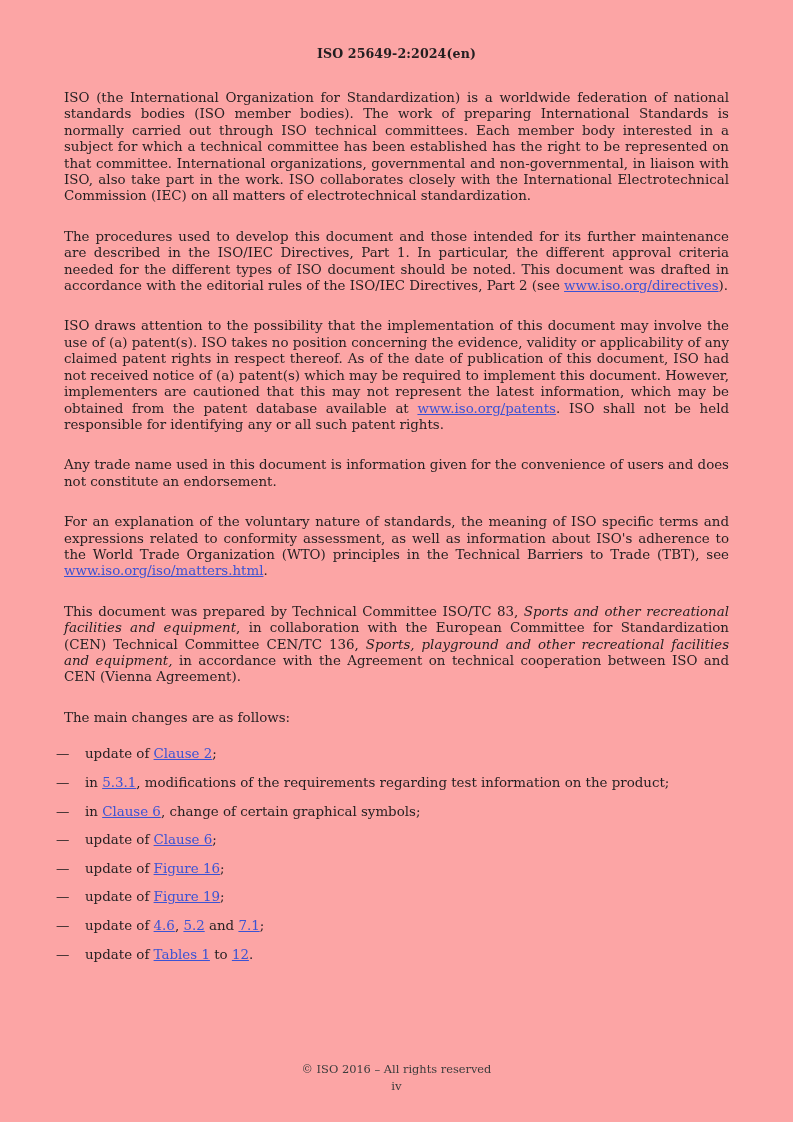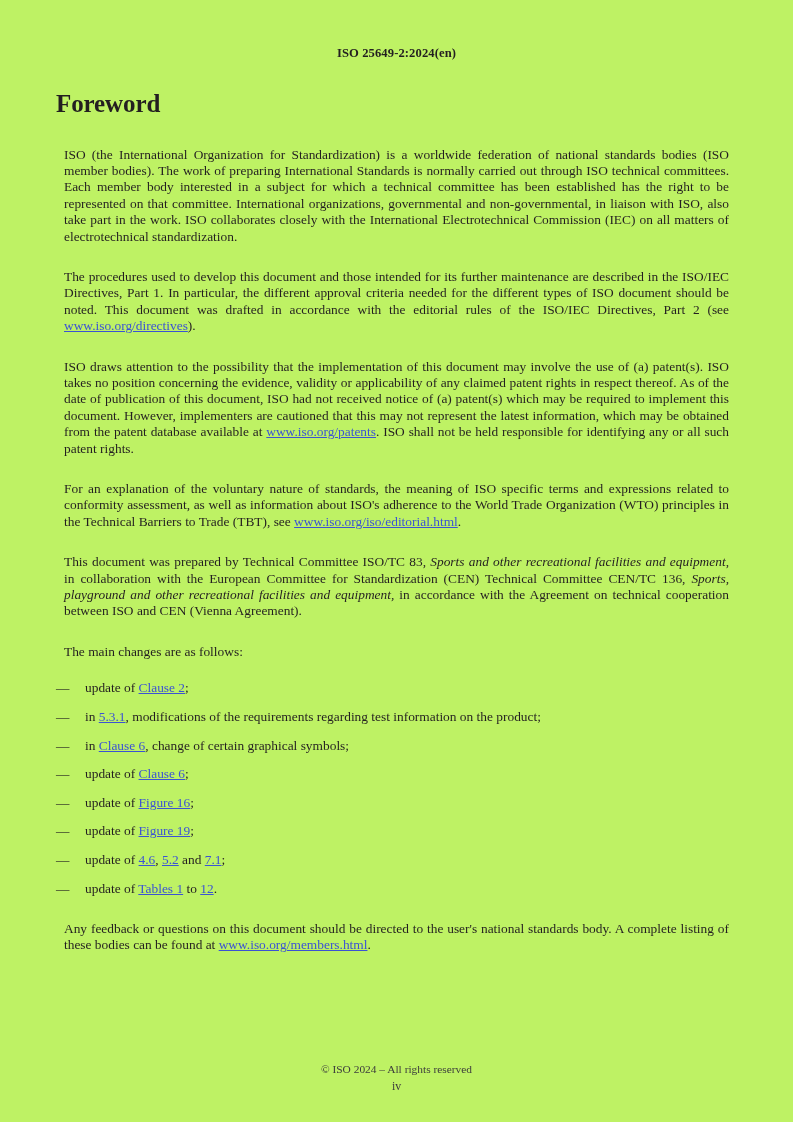--- a/index.html
+++ b/index.html
@@ -9,24 +9,23 @@
   }
   body {
     font-family: "DejaVu Serif", "Liberation Serif", serif;
     color: #231f20;
   }
   .page {
     position: relative;
     width: 793px;
     height: 1122px;
     margin: 0 auto;
-    background: #bef264;
+    background: #fca5a5;
     overflow: hidden;
     box-sizing: border-box;
-    font-family: Liberation Serif, serif;
   }
   .content {
     position: absolute;
     left: 56px;
     top: 0;
     width: 681px;
   }
   .running-head {
     text-align: center;
     font-weight: bold;
@@ -104,30 +103,30 @@
 </style>
 </head>
 <body>
 
 <div class="page">
 
   <div class="content">
 
     <div class="running-head">ISO 25649-2:2024(en)</div>
 
-    <h1 class="page-title">Foreword</h1>
 
     <p class="body-text first"><span>ISO (the International Organization for Standardization) is a worldwide federation of national standards bodies (ISO member bodies). The work of preparing International Standards is normally carried out through ISO technical committees. Each member body interested in a subject for which a technical committee has been established has the right to be represented on that committee. International organizations, governmental and non-governmental, in liaison with ISO, also take part in the work. ISO collaborates closely with the International Electrotechnical Commission (IEC) on all matters of electrotechnical standardization.</span></p>
 
     <p class="body-text"><span>The procedures used to develop this document and those intended for its further maintenance are described in the ISO/IEC Directives, Part 1. In particular, the different approval criteria needed for the different types of ISO document should be noted. This document was drafted in accordance with the editorial rules of the ISO/IEC Directives, Part 2 (see </span><a class="doc-link">www.iso.org/directives</a><span>).</span></p>
 
     <p class="body-text"><span>ISO draws attention to the possibility that the implementation of this document may involve the use of (a) patent(s). ISO takes no position concerning the evidence, validity or applicability of any claimed patent rights in respect thereof. As of the date of publication of this document, ISO had not received notice of (a) patent(s) which may be required to implement this document. However, implementers are cautioned that this may not represent the latest information, which may be obtained from the patent database available at </span><a class="doc-link">www.iso.org/patents</a><span>. ISO shall not be held responsible for identifying any or all such patent rights.</span></p>
 
+    <p class="body-text"><span>Any trade name used in this document is information given for the convenience of users and does not constitute an endorsement.</span></p>
 
-    <p class="body-text"><span>For an explanation of the voluntary nature of standards, the meaning of ISO specific terms and expressions related to conformity assessment, as well as information about ISO's adherence to the World Trade Organization (WTO) principles in the Technical Barriers to Trade (TBT), see </span><a class="doc-link">www.iso.org/iso/editorial.html</a><span>.</span></p>
+    <p class="body-text"><span>For an explanation of the voluntary nature of standards, the meaning of ISO specific terms and expressions related to conformity assessment, as well as information about ISO's adherence to the World Trade Organization (WTO) principles in the Technical Barriers to Trade (TBT), see </span><a class="doc-link">www.iso.org/iso/matters.html</a><span>.</span></p>
 
     <p class="body-text"><span>This document was prepared by Technical Committee ISO/TC 83, </span><i>Sports and other recreational facilities and equipment</i><span>, in collaboration with the European Committee for Standardization (CEN) Technical Committee CEN/TC 136, </span><i>Sports, playground and other recreational facilities and equipment,</i><span> in accordance with the Agreement on technical cooperation between ISO and CEN (Vienna Agreement).</span></p>
 
 
     <p class="body-text"><span>The main changes are as follows:</span></p>
 
     <ul class="changes-list">
       <li><span class="dash">—</span><span>update of </span><a class="doc-link">Clause 2</a><span>;</span></li>
 
       <li><span class="dash">—</span><span>in </span><a class="doc-link">5.3.1</a><span>, modifications of the requirements regarding test information on the product;</span></li>
@@ -139,22 +138,21 @@
       <li><span class="dash">—</span><span>update of </span><a class="doc-link">Figure 16</a><span>;</span></li>
 
       <li><span class="dash">—</span><span>update of </span><a class="doc-link">Figure 19</a><span>;</span></li>
 
       <li><span class="dash">—</span><span>update of </span><a class="doc-link">4.6</a><span>, </span><a class="doc-link">5.2</a><span> and </span><a class="doc-link">7.1</a><span>;</span></li>
 
       <li><span class="dash">—</span><span>update of </span><a class="doc-link">Tables 1</a><span> to </span><a class="doc-link">12</a><span>.</span></li>
     </ul>
 
 
-    <p class="body-text"><span>Any feedback or questions on this document should be directed to the user's national standards body. A complete listing of these bodies can be found at </span><a class="doc-link">www.iso.org/members.html</a><span>.</span></p>
 
   </div>
 
   <div class="footer">
-    <div class="copyright">© ISO 2024 – All rights reserved</div>
+    <div class="copyright">© ISO 2016 – All rights reserved</div>
     <div class="page-number">iv</div>
   </div>
 
 </div>
 
 </body></html>

